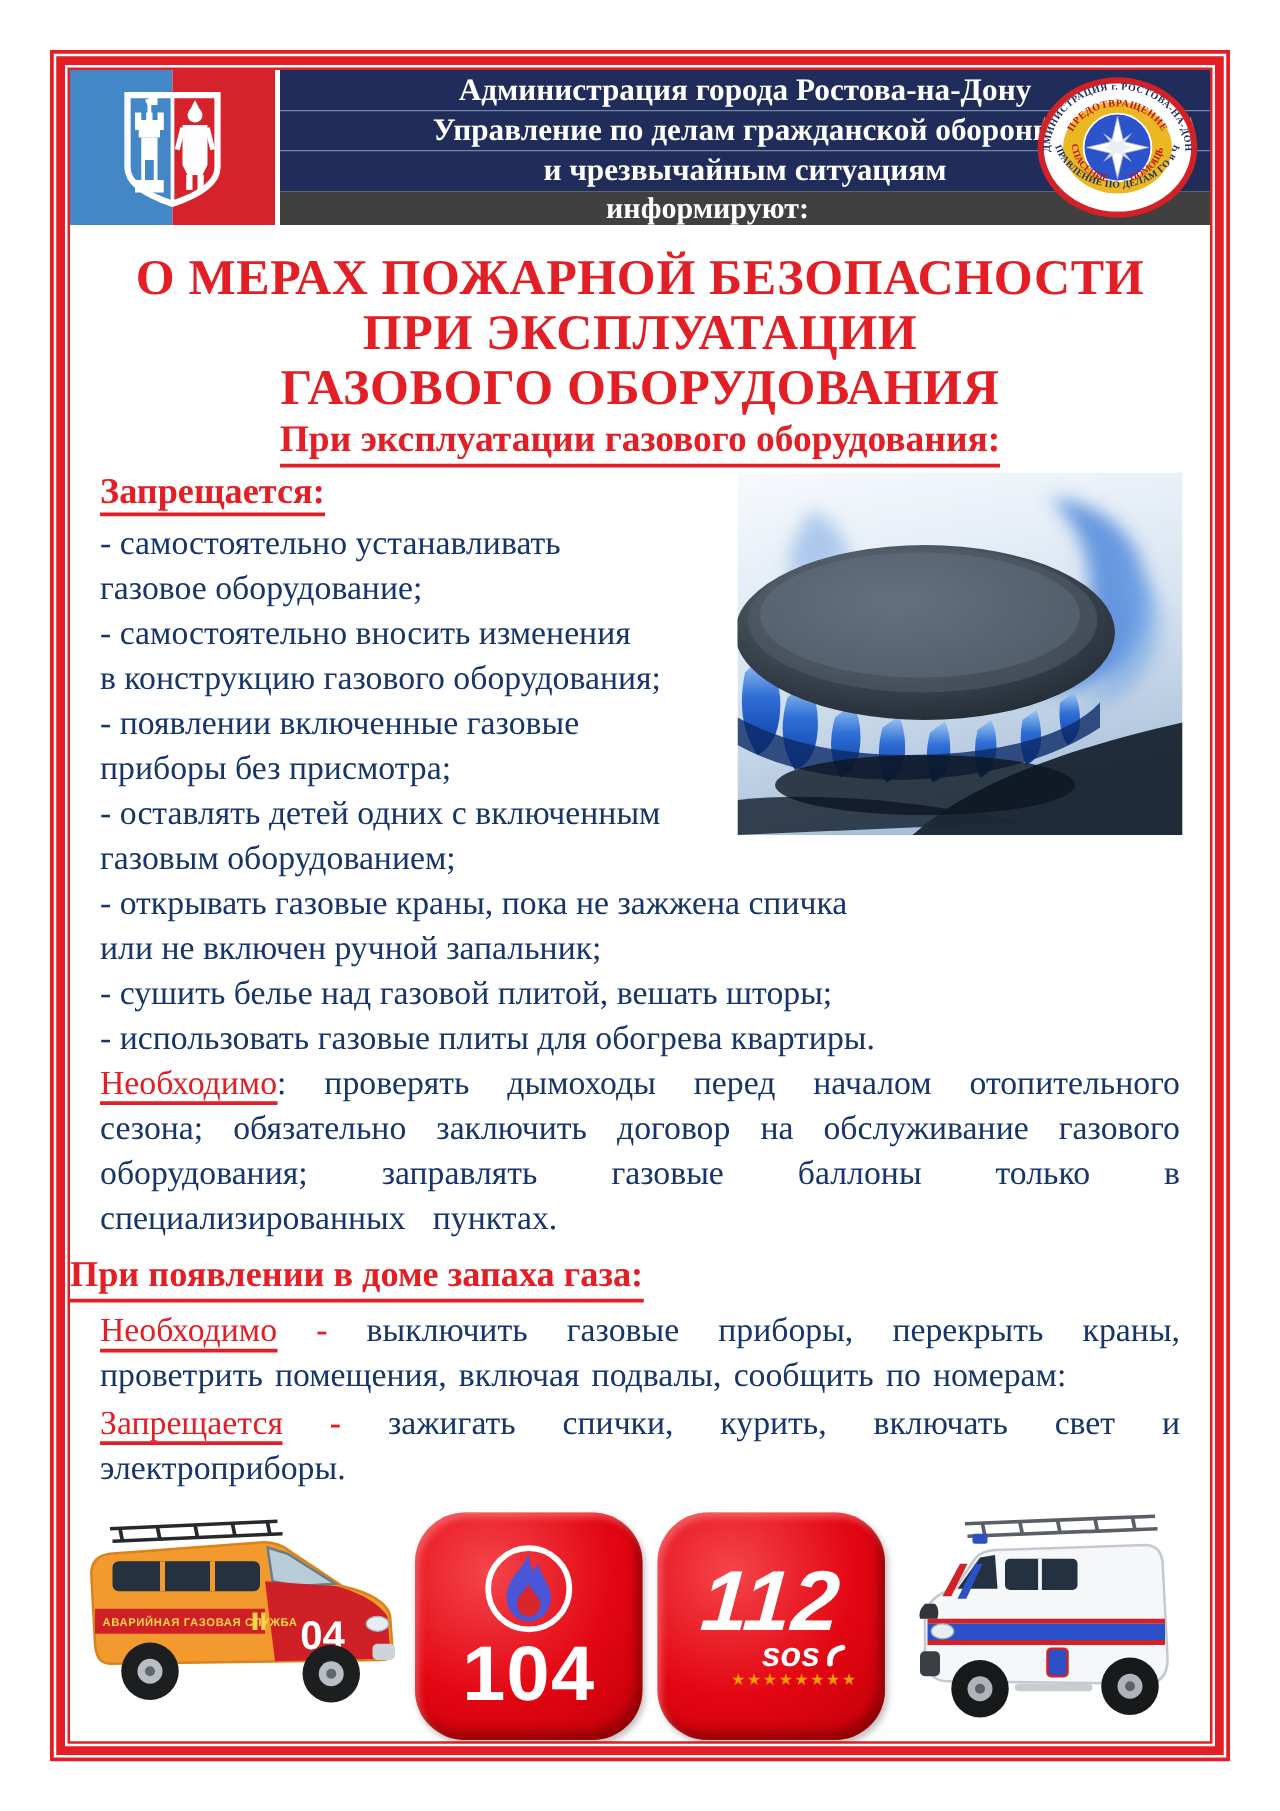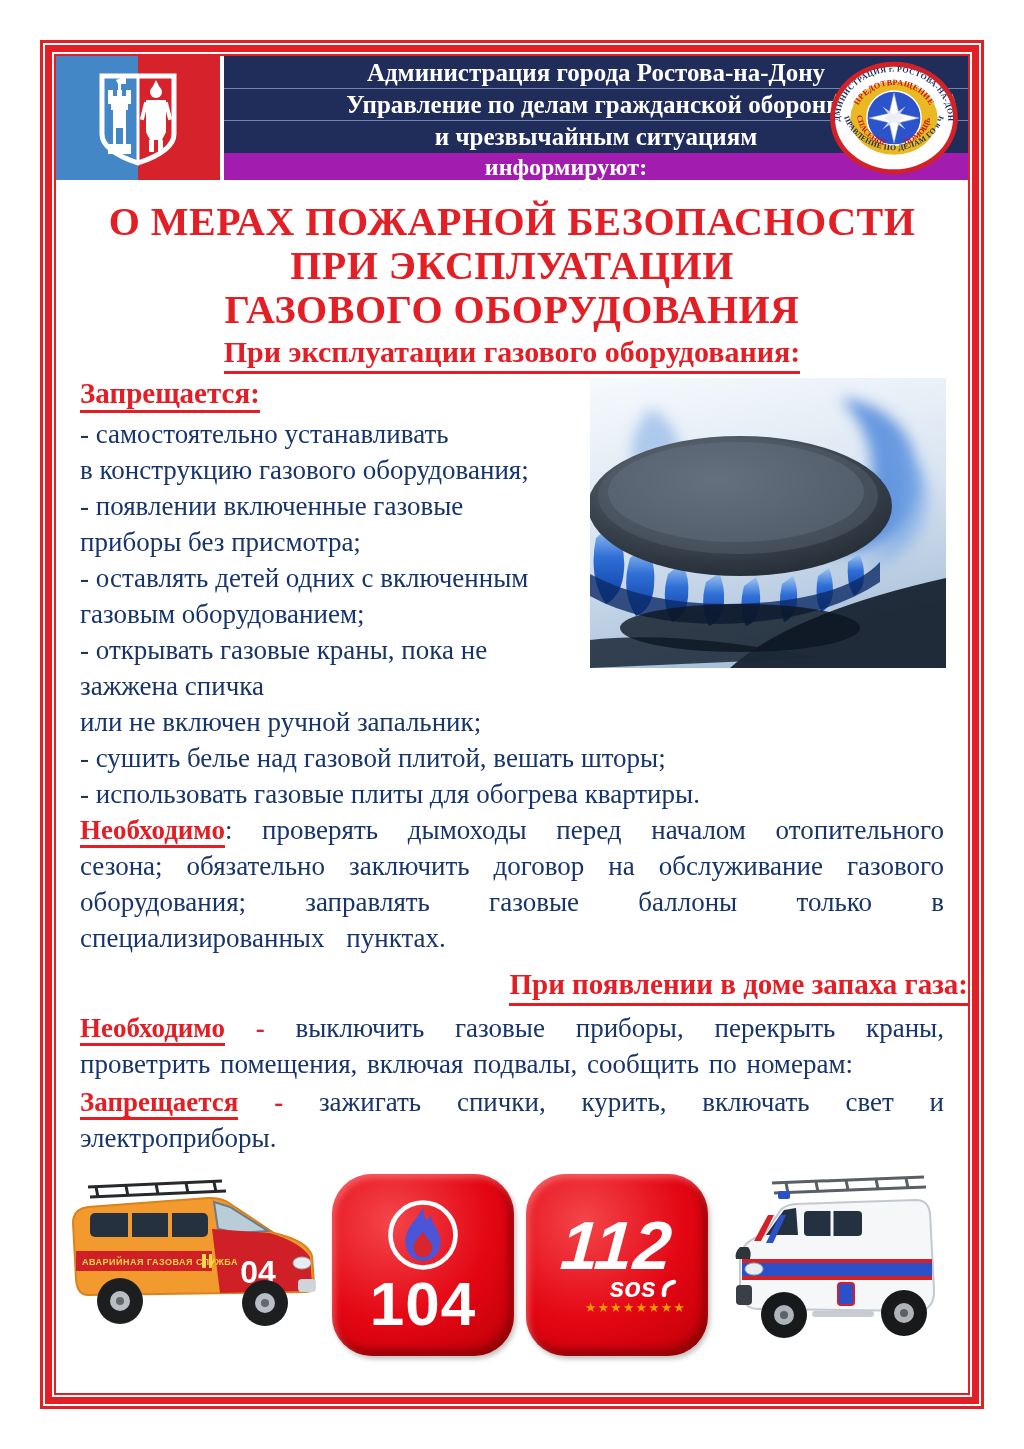--- a/index.html
+++ b/index.html
@@ -18,38 +18,38 @@
   .frame-inner{position:absolute;inset:2px;border:2px solid var(--red);overflow:hidden;}
   .content{position:absolute;inset:0;}
 
   
   .hdr{position:relative;height:124px;width:100%;}
   .coat{position:absolute;left:0;top:0;width:164px;height:124px;}
   .hdr-right{position:absolute;left:168px;right:0;top:0;height:100px;}
   .navy{background:var(--hdr-navy);height:97px;padding-top:1px;}
   .hline{color:#fff;font-weight:bold;font-size:25px;line-height:31px;text-align:center;}
   .hline.sep{border-top:1px solid rgba(190,205,235,.55);}
-  .band{background:#a21caf;height:27px;display:flex;align-items:center;justify-content:center;padding-right:60px;}
+  .band{background:#404040;height:27px;display:flex;align-items:center;justify-content:center;padding-right:60px;}
   .band span{color:#fff;font-weight:bold;font-size:24px;line-height:26px;}
   .emblem{position:absolute;right:6px;top:2px;width:136px;height:120px;}
 
   
   .title{margin-top:20px;text-align:center;}
   .title div{color:var(--red);font-weight:bold;font-size:40px;line-height:44px;letter-spacing:.5px;}
   .subtitle{text-align:center;margin-top:2px;}
   .subtitle span{display:inline-block;color:var(--red);font-weight:bold;font-size:30px;line-height:36px;border-bottom:3px solid var(--red);padding-bottom:1px;}
-  .subtitle2{text-align:right;margin:10px 0 4px;}
+  .subtitle2{text-align:left;margin:10px 0 4px;}
   .subtitle2 span{display:inline-block;color:var(--red);font-weight:bold;font-size:29px;line-height:36px;border-bottom:3px solid var(--red);padding-bottom:1px;}
 
   
   .body-pad{padding:0 24px;}
   .sec-head{display:inline-block;color:var(--red);font-weight:bold;font-size:29px;line-height:34px;border-bottom:3px solid var(--red);margin:2px 0 3px;}
   .tline{color:var(--navy-text);font-size:27px;line-height:36px;}
   .para{color:var(--navy-text);font-size:27px;line-height:36px;text-align:justify;}
-  .para .rhead{color:var(--red);font-weight:bold;border-bottom:3px solid var(--red);}
+  .para .rhead{color:var(--red);font-weight:normal;border-bottom:3px solid var(--red);}
   .para .rdash{color:var(--red);font-weight:bold;}
   .p-necess{word-spacing:15px;}
   .p-smellp{word-spacing:13px;margin-top:2px;}
   .p-smelln{word-spacing:3px;margin-top:2px;}
 
   .burner{float:right;width:356px;height:290px;margin:4px -2px 8px 10px;}
   .burner svg{display:block;width:100%;height:100%;}
   .clear{clear:both;}
 
   
@@ -209,20 +209,22 @@
           <ellipse cx="146" cy="114" rx="128" ry="50" fill="#6a7684" opacity="0.4"></ellipse>
           <path d="M0,196 q70,38 180,28 q80,-8 110,-40 l0,20 q-60,40 -160,42 q-80,0 -130,-28z" fill="#0d2a66" opacity="0.8"></path>
           <ellipse cx="150" cy="250" rx="120" ry="24" fill="#0c1622" opacity="0.8"></ellipse>
         </svg>
       </div>
 
       <div>
         <span class="sec-head">Запрещается:</span>
       </div>
       <div class="tline">- самостоятельно устанавливать</div>
+      <div class="tline">газовое оборудование;</div>
+      <div class="tline">- самостоятельно вносить изменения</div>
       <div class="tline">в конструкцию газового оборудования;</div>
       <div class="tline">- появлении включенные газовые</div>
       <div class="tline">приборы без присмотра;</div>
       <div class="tline">- оставлять детей одних с включенным</div>
       <div class="tline">газовым оборудованием;</div>
       <div class="tline">- открывать газовые краны, пока не зажжена спичка</div>
       <div class="tline">или не включен ручной запальник;</div>
       <div class="tline">- сушить белье над газовой плитой, вешать шторы;</div>
       <div class="tline">- использовать газовые плиты для обогрева квартиры.</div>
 

